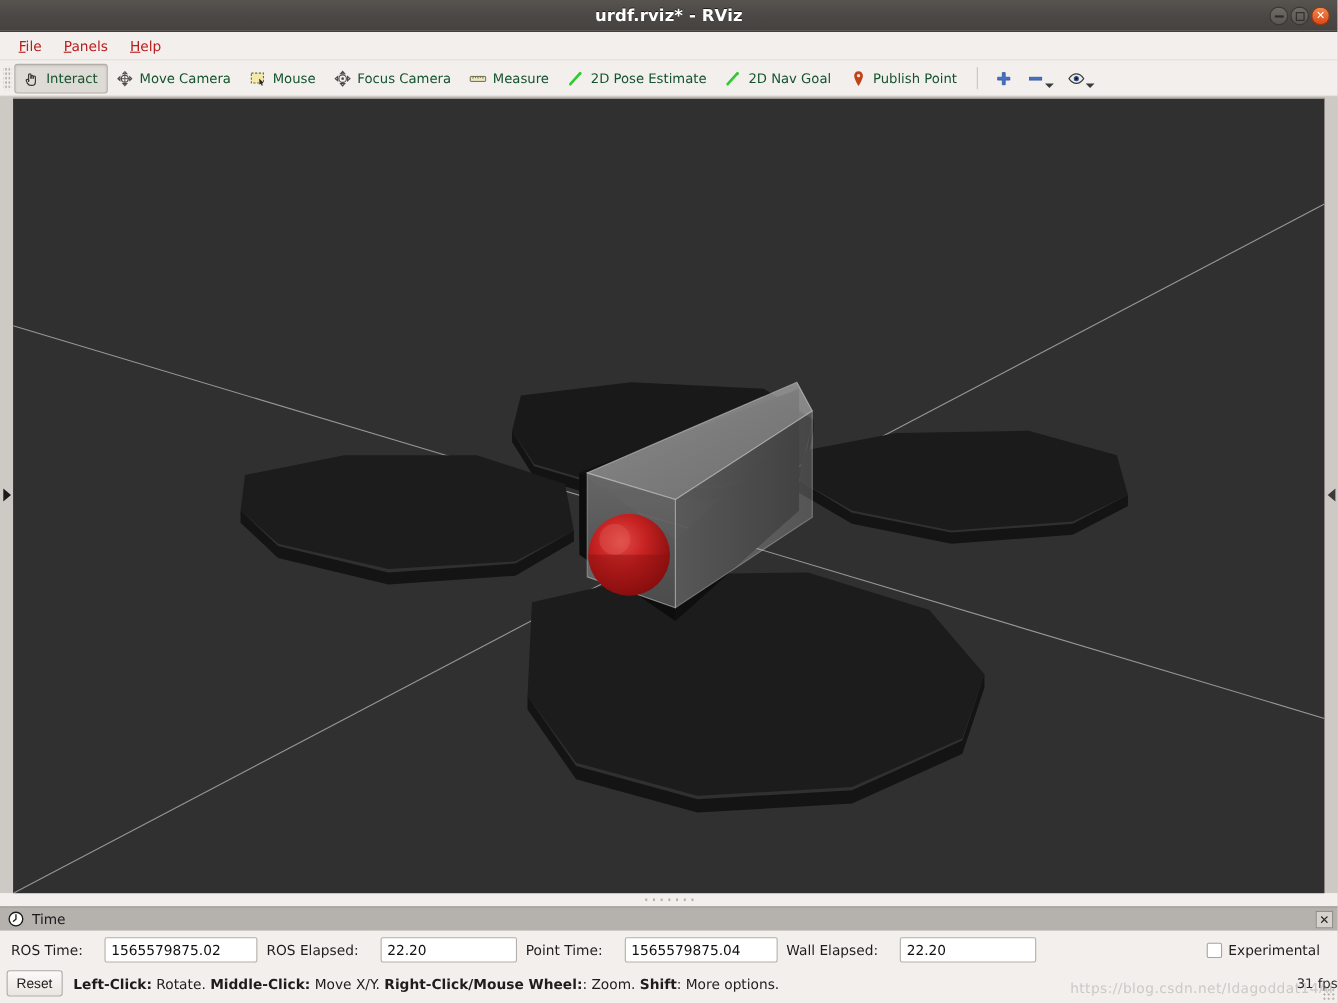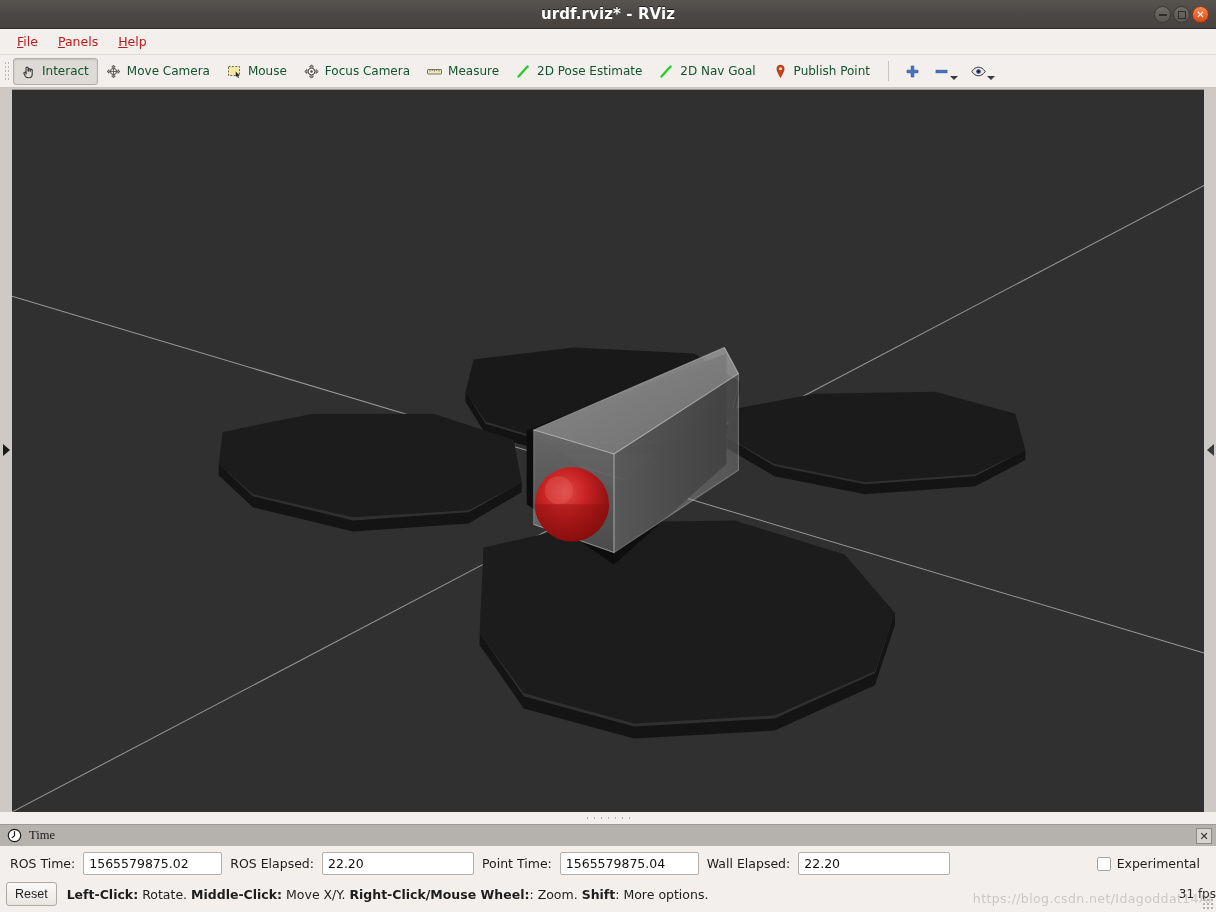--- a/index.html
+++ b/index.html
@@ -87,39 +87,39 @@
   .splitter-dots { width: 48px; height: 4px;
     background-image: radial-gradient(circle, #b5b0ab 1px, transparent 1px);
     background-size: 7px 4px; }
 
   
   .panel-header {
     height: 22px; background: #b5b1ad; border-top: 1px solid #9d9994;
     display: flex; align-items: center; padding: 0 4px 0 6px; gap: 6px; flex: 0 0 22px;
     position: relative;
   }
-  .panel-header .ptitle { font-size: 12.5px; color: #1b1b1b; font-family: Liberation Serif, serif; }
+  .panel-header .ptitle { font-size: 12.5px; color: #1b1b1b; }
   .panel-close {
     position: absolute; right: 4px; top: 3px; width: 16px; height: 16px;
     background: #d6d2ce; border: 1px solid #8d8985; display:flex; align-items:center; justify-content:center;
     font-size: 11px; color: #2a2a2a; line-height: 1; cursor: pointer;
   }
   .time-body { background: #f2efec; flex: 0 0 auto; }
   .time-row {
     display: flex; align-items: center; padding: 6px 8px 5px 10px; gap: 8px;
   }
   .time-row label { font-size: 12.5px; color: #1d1d1d; white-space: nowrap; }
   .tinput {
     background: #ffffff; border: 1px solid #b4afaa; border-radius: 2px;
     height: 23px; padding: 0 5px; font-size: 12.5px; color: #111;
     font-family: "DejaVu Sans", "Liberation Sans", sans-serif;
-    display: flex; align-items: center;
+    display: flex; align-items: center; margin-left: 12px;
   }
   .tinput.w1 { width: 139px; }
-  .tinput.w2 { width: 152px; }
+  .tinput.w2 { width: 124px; }
   .spacer { flex: 1 1 auto; }
   .chk-wrap { display: flex; align-items: center; gap: 6px; padding-right: 8px; }
   .chkbox { width: 14px; height: 14px; background: #fff; border: 1px solid #a8a39e; border-radius: 2px; }
   .status-row {
     display: flex; align-items: center; gap: 10px; padding: 2px 8px 6px 6px; position: relative;
   }
   .reset-btn {
     background: linear-gradient(to bottom,#fbfaf9,#e9e5e1); border: 1px solid #b0aba6; border-radius: 3px;
     font-size: 12.5px; padding: 4px 8px; color: #1d1d1d; cursor: pointer;
   }

